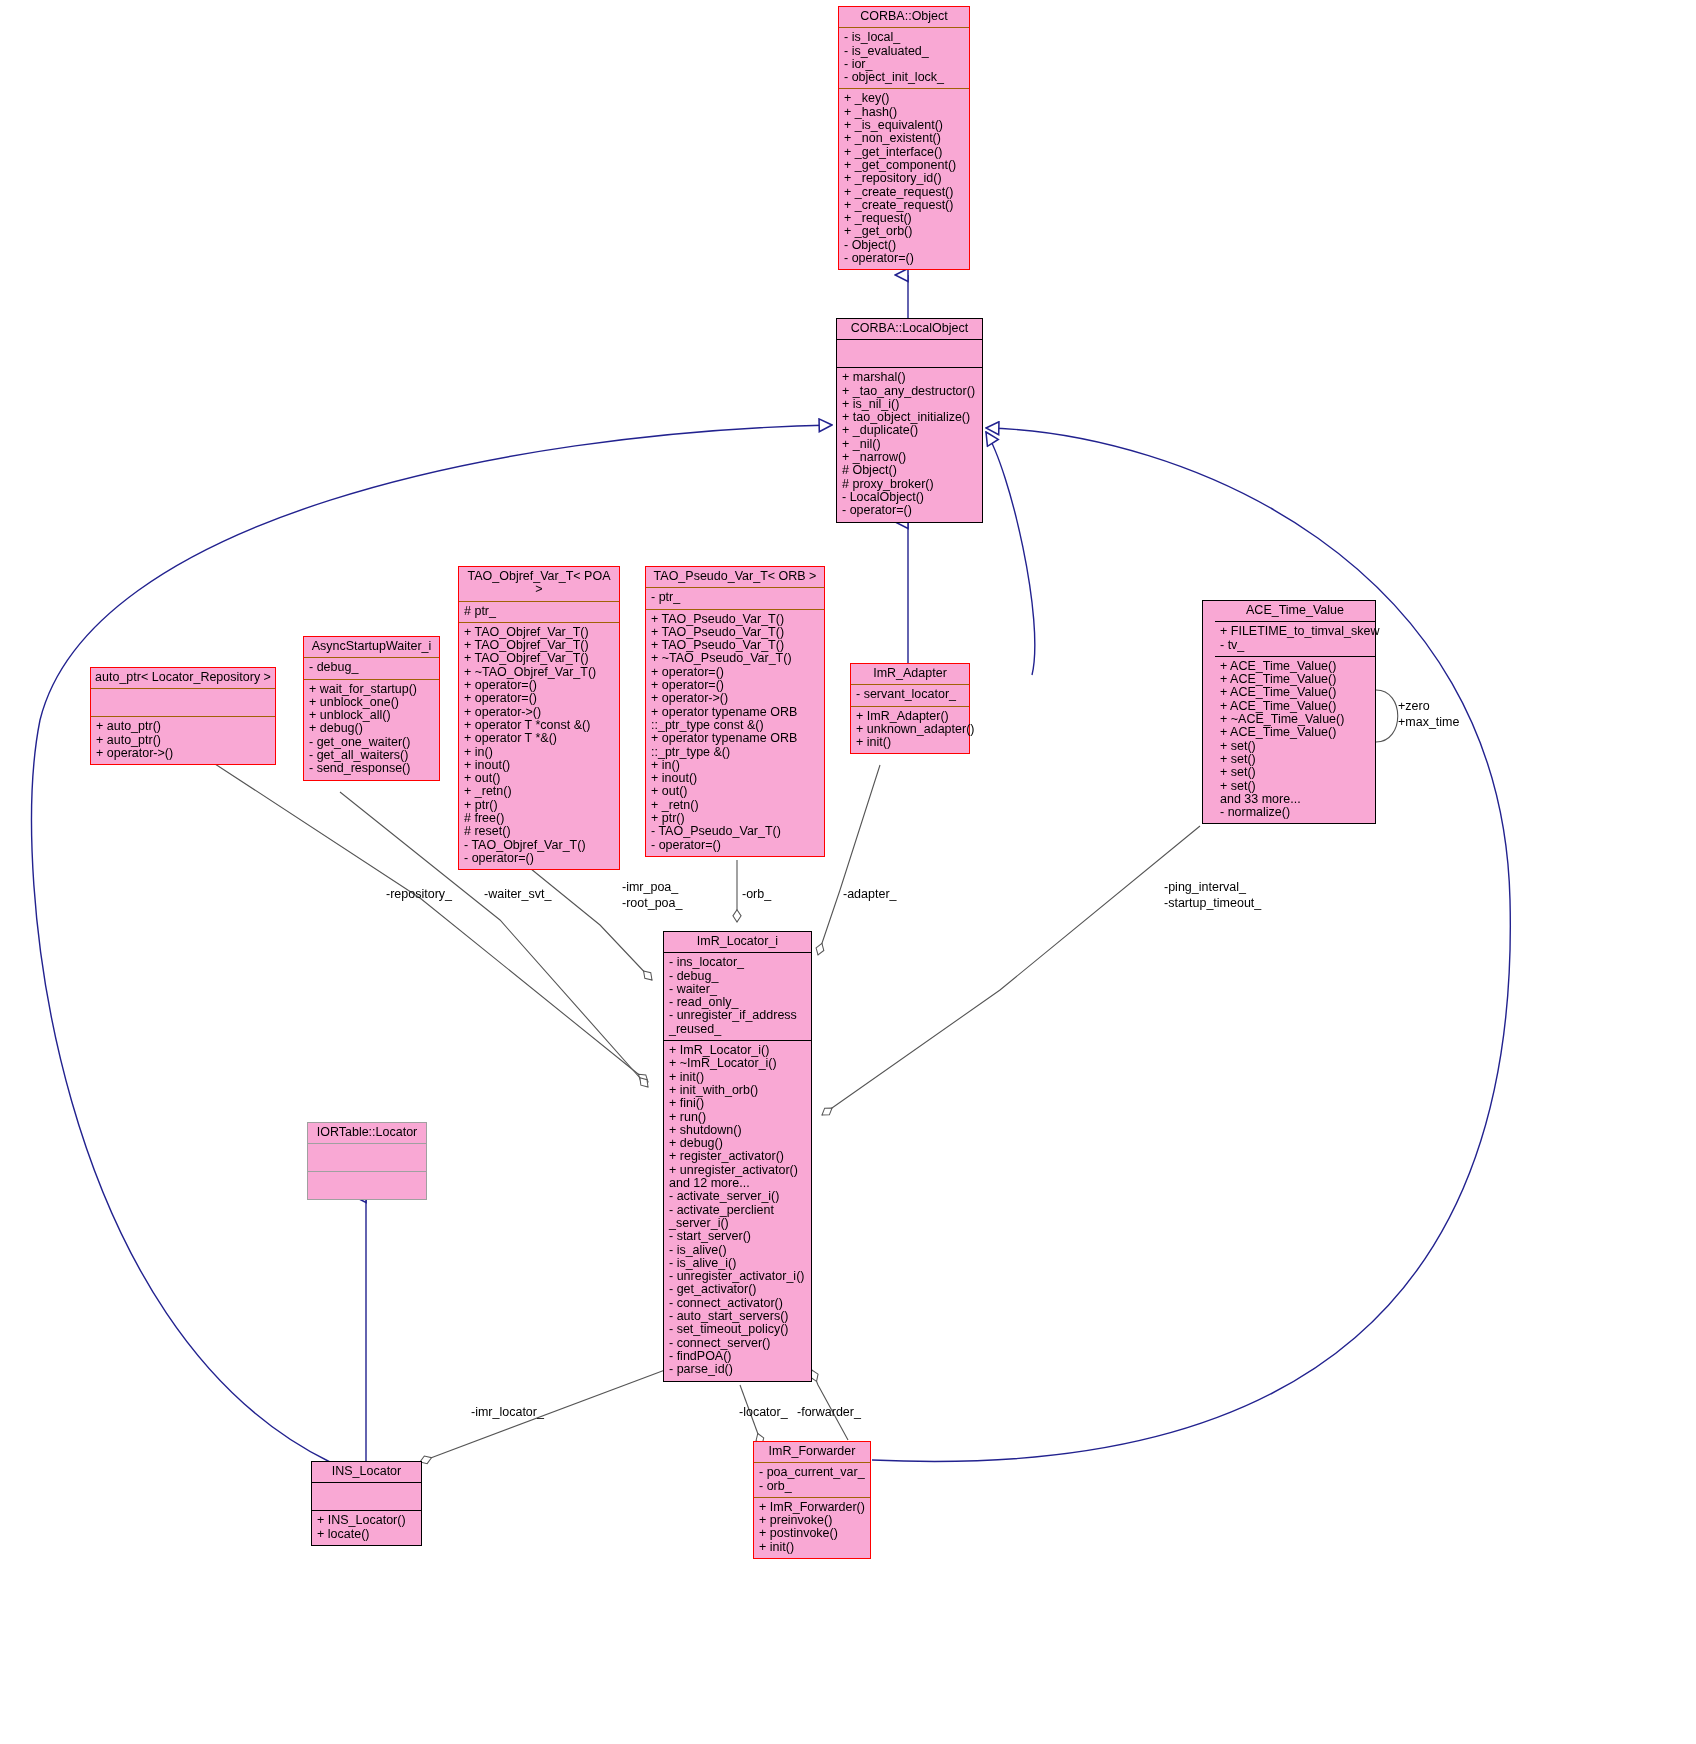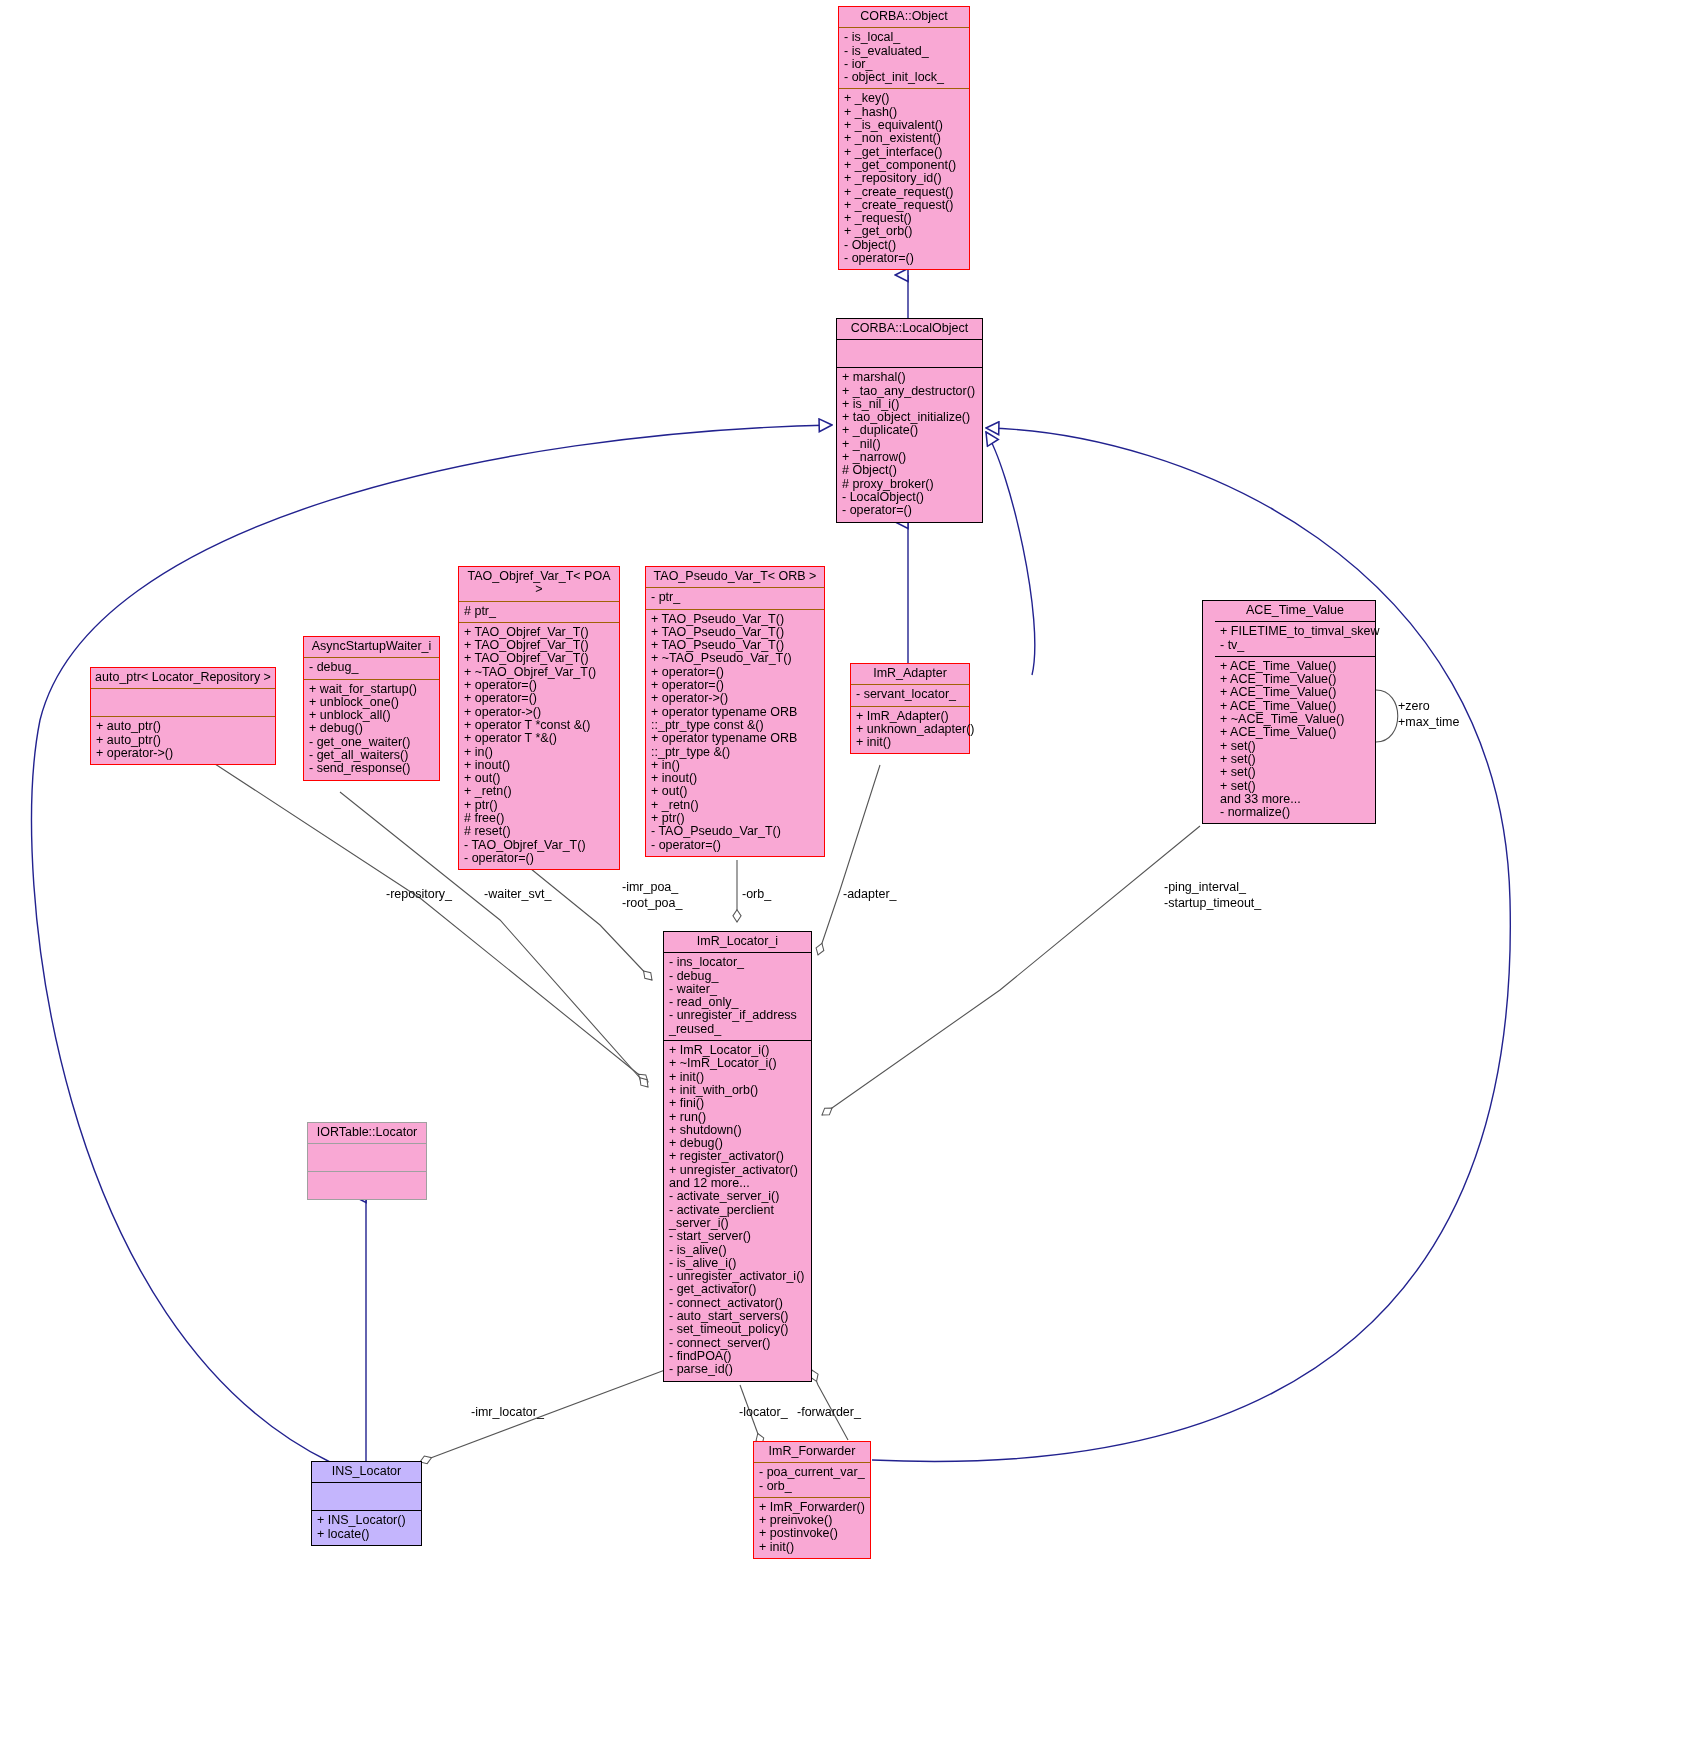--- a/index.html
+++ b/index.html
@@ -29,21 +29,21 @@
     box-sizing: border-box;
     background: #f9a8d4;
     border: 1px solid #ff0000;
     font-size: 12.5px;
     line-height: 13.3px;
     color: #000000;
     z-index: 5;
   }
   .uml-box.black { border-color: #000000; }
   .uml-box.gray  { border-color: #a0a0a0; }
-  .uml-box.filled-gray { background: #c4b5fd; border-color: #000000; }
+  .uml-box.filled-gray { background: #f9a8d4; border-color: #000000; }
   .uml-box .title {
     text-align: center;
     padding: 3px 4px 4px 4px;
     white-space: pre-line;
   }
   .uml-box .sect {
     border-top: 1px solid #a16207;
     padding: 3px 5px 4px 5px;
   }
   .uml-box.black .sect { border-top-color: #000000; }

